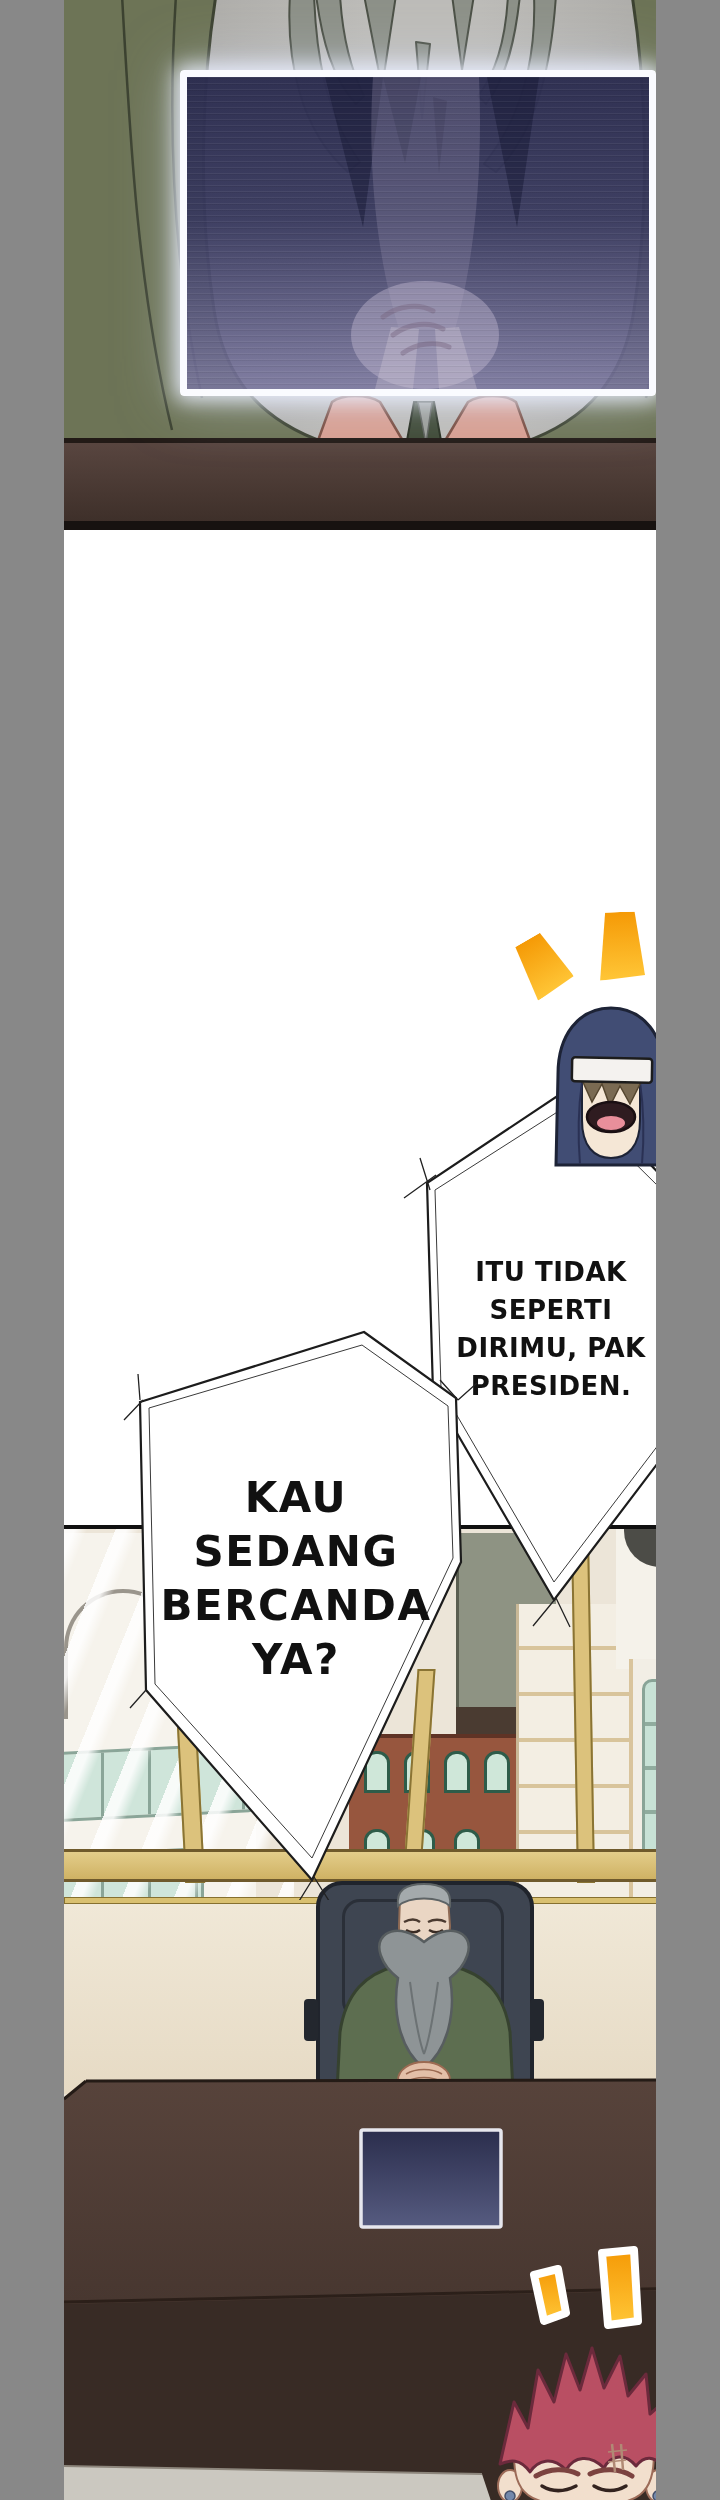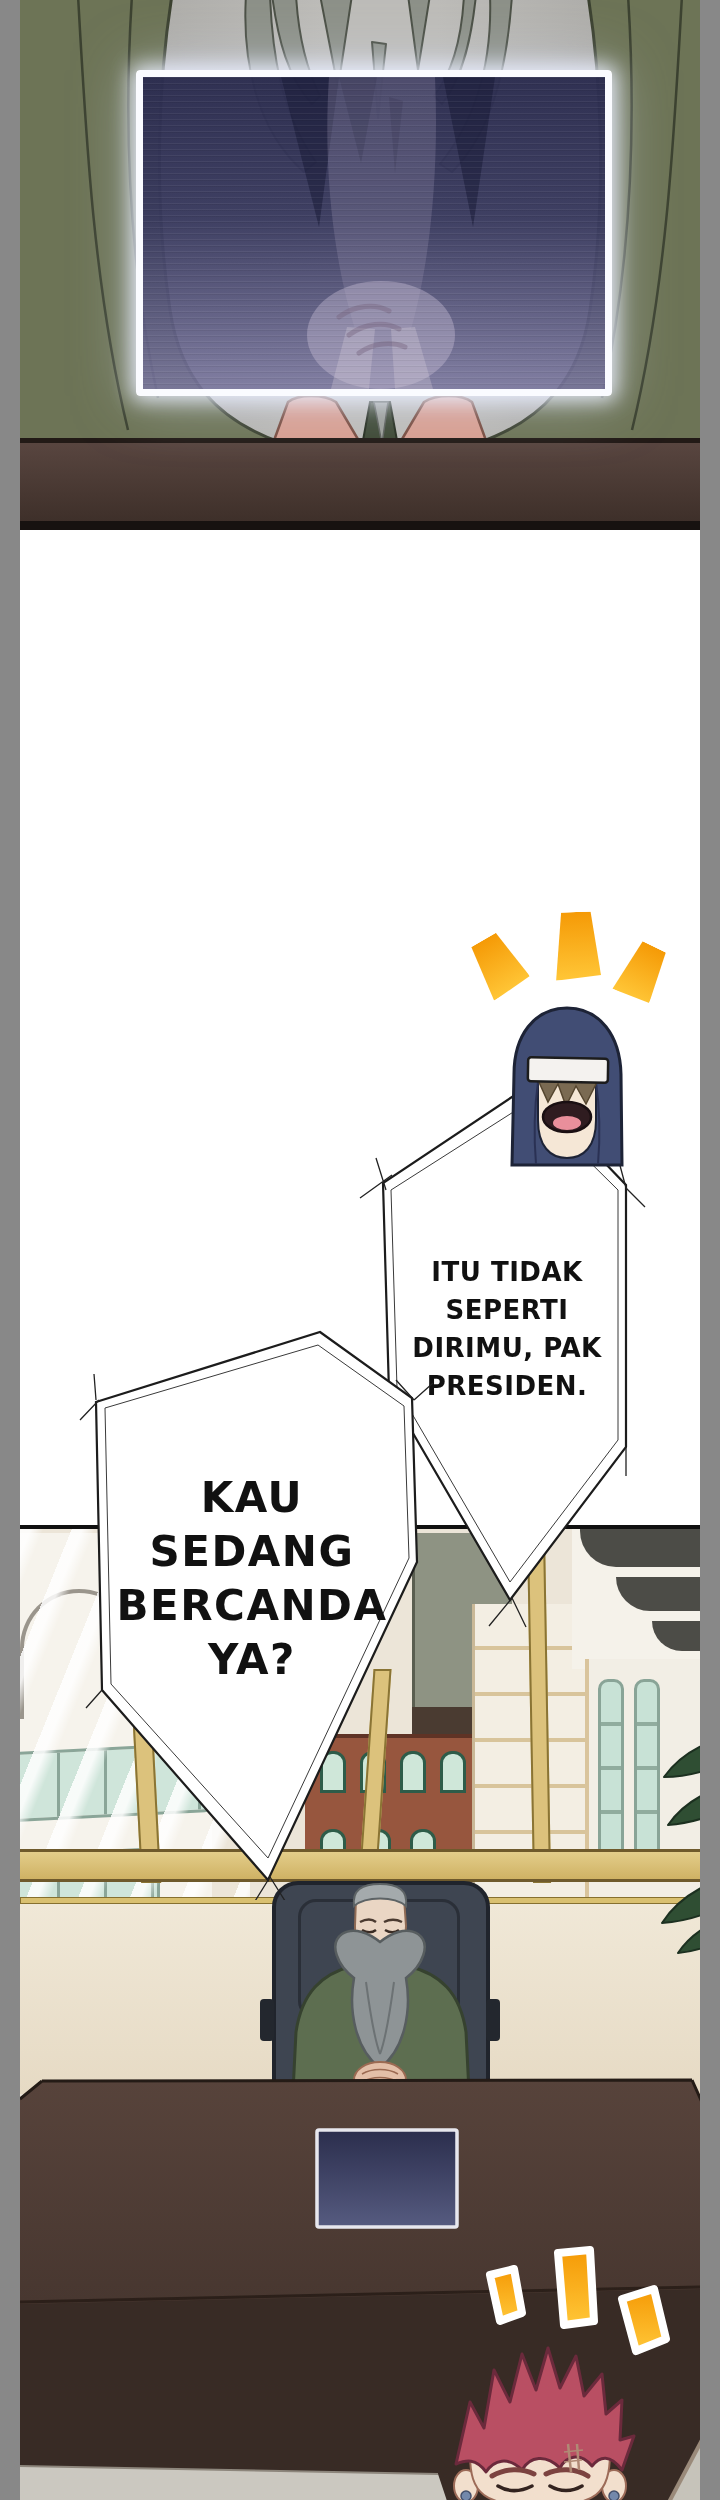--- a/index.html
+++ b/index.html
@@ -5,21 +5,21 @@
   :root{
     --accent-orange:#f59a06; --accent-orange-light:#ffc637;
     --hood-navy:#414d74; --hair-red:#b94f63; --robe-green:#6d7456;
     --president-robe:#5d6e50; --desk-brown:#4e3b33; --desk-front:#382b25;
     --gold-frame:#dcc27c; --screen-navy:#32335a; --floor-grey:#cbc8c0;
     --panel-border:#101010; --sky-cream:#ece5d8; --wall-cream:#f0e8d7;
     --skin:#f2dfcd; --beard-grey:#8e9496; --chair-slate:#3e4551;
   }
   *{margin:0;padding:0;box-sizing:border-box;}
   body{background:#888;font-family:"DejaVu Sans","Liberation Sans",sans-serif;}
-  #page{position:relative;width:680px;height:2500px;background:#ffffff;overflow:hidden;margin:0 auto;}
+  #page{position:relative;width:592px;height:2500px;background:#ffffff;overflow:hidden;margin:0 auto;}
   .abs{position:absolute;}
 
   
   #panel-top{left:0;top:0;width:720px;height:530px;overflow:hidden;background:#aeada9;}
   #holo-screen{left:116px;top:70px;width:476px;height:326px;border:7px solid #fafbff;border-radius:4px;
     background:linear-gradient(180deg,rgba(44,45,80,.97) 0%,rgba(56,57,94,.95) 45%,rgba(122,119,160,.88) 100%);
     box-shadow:0 0 20px 5px rgba(235,240,255,.9),0 0 60px rgba(220,230,255,.5);}
   .scanlines{left:0;top:0;width:100%;height:100%;
     background:repeating-linear-gradient(180deg,rgba(255,255,255,.055) 0 1px,rgba(0,0,0,.06) 1px 2px,transparent 2px 6px);}
 

